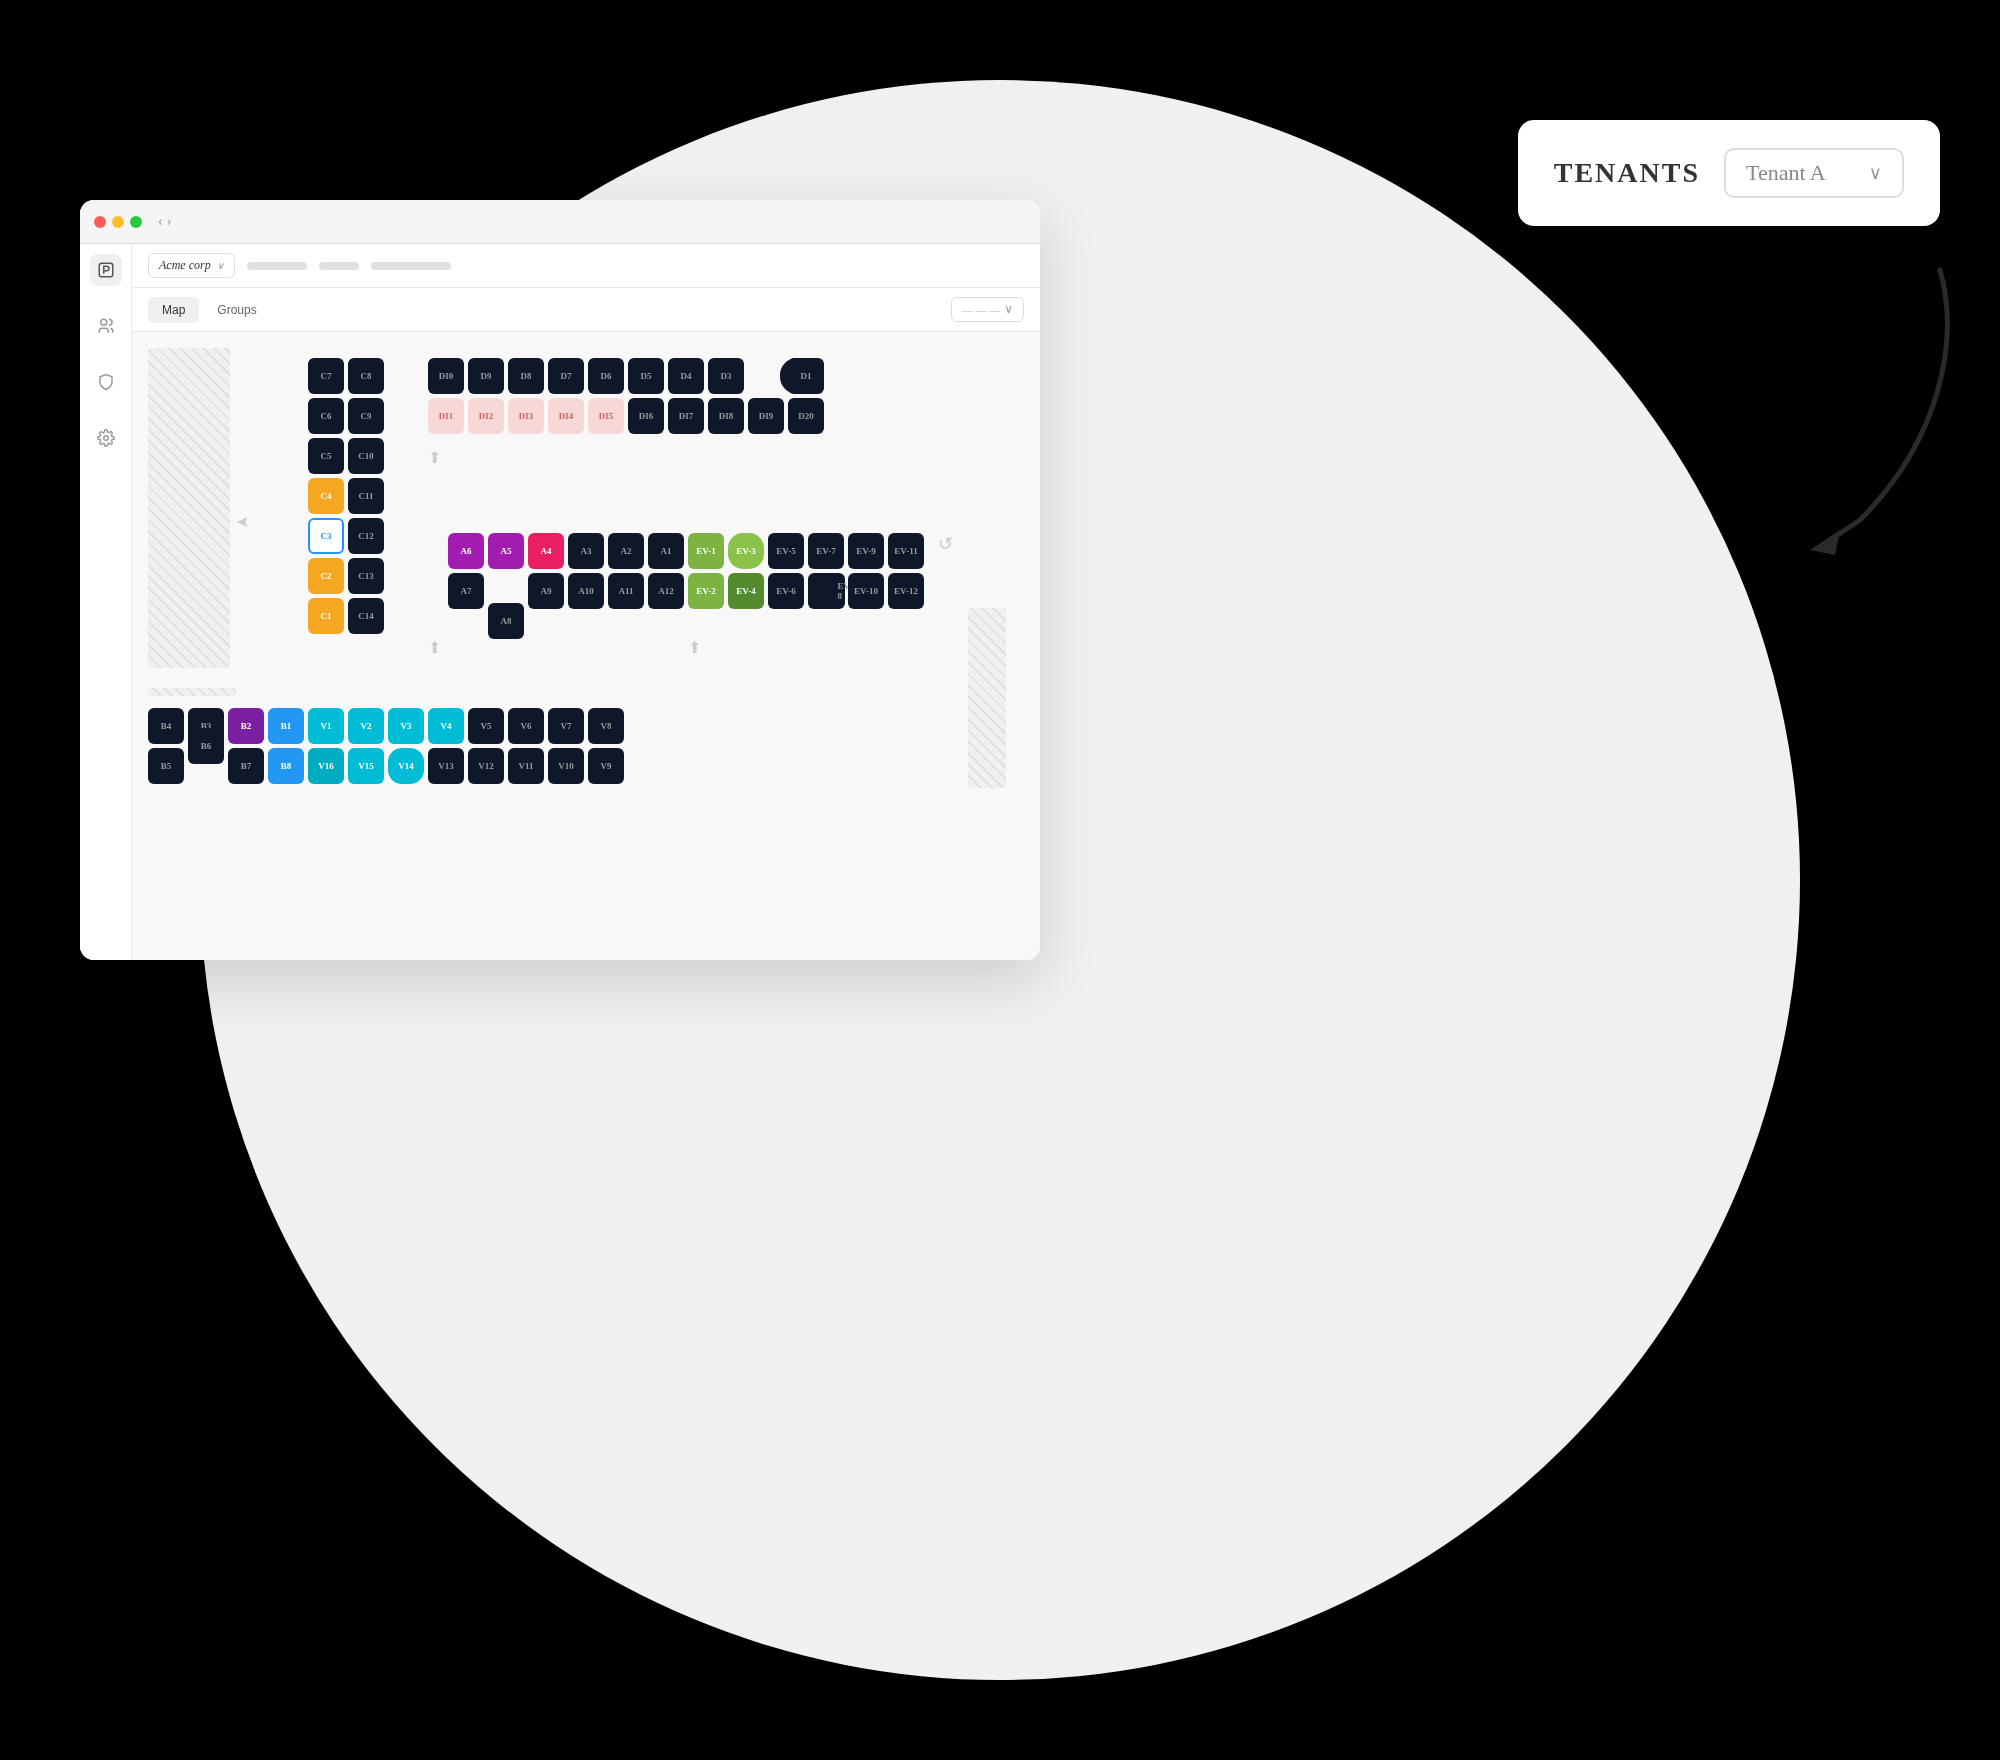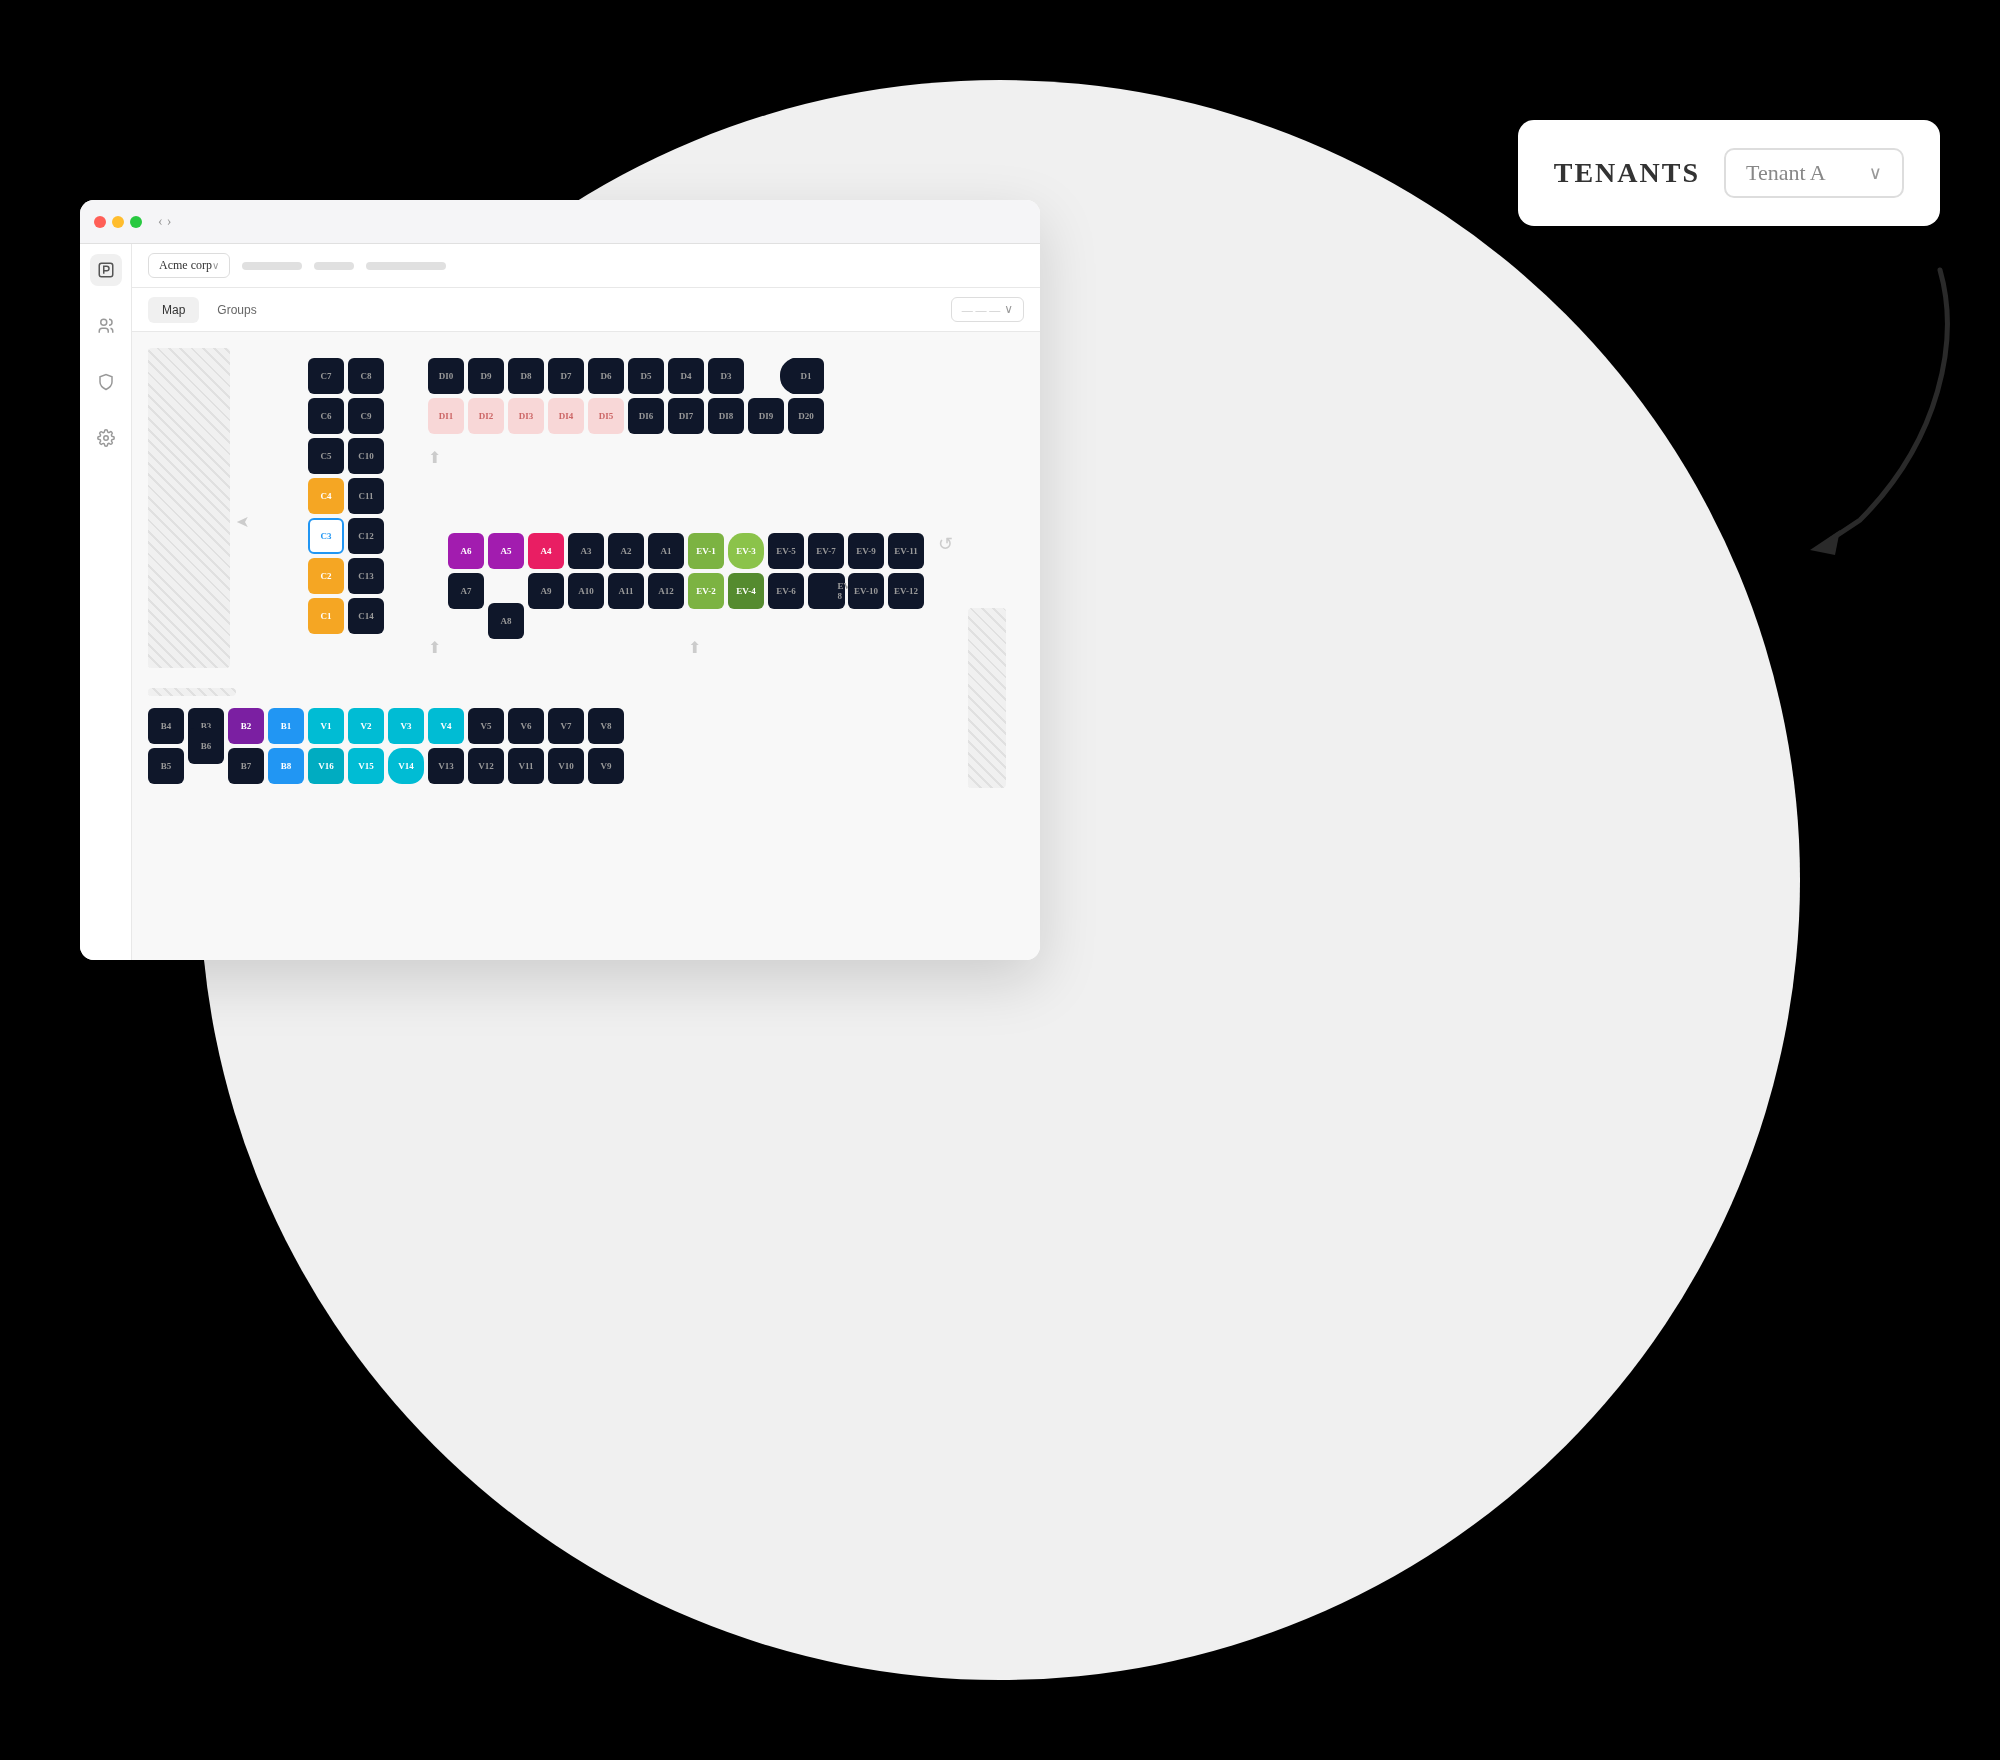--- a/index.html
+++ b/index.html
@@ -138,28 +138,29 @@
       display: flex;
       align-items: center;
       padding: 0 16px;
       gap: 12px;
       flex-shrink: 0;
     }
 
     .company-selector {
       display: flex;
       align-items: center;
-      gap: 0;
+      gap: 6px;
       border: 1px solid #ddd;
       border-radius: 6px;
       padding: 4px 10px;
       font-size: 12px;
       color: #333;
       cursor: pointer;
       background: #fff;
+      font-style: italic;
     }
     .company-selector .chevron { color: #999; font-size: 10px; }
 
     
     .tabs-bar {
       height: 44px;
       border-bottom: 1px solid #e8e8e8;
       display: flex;
       align-items: center;
       padding: 0 16px;

